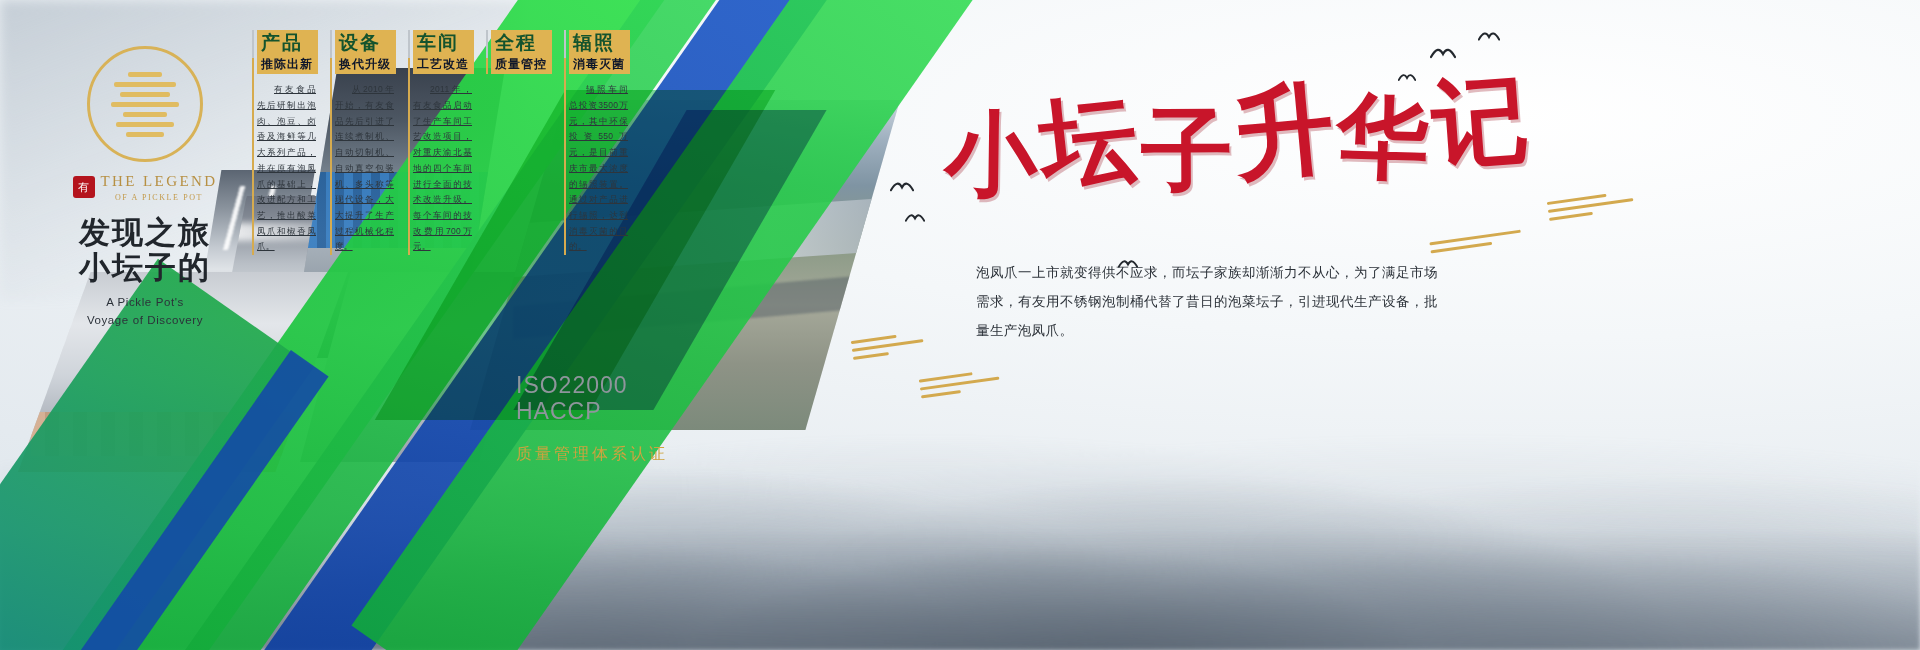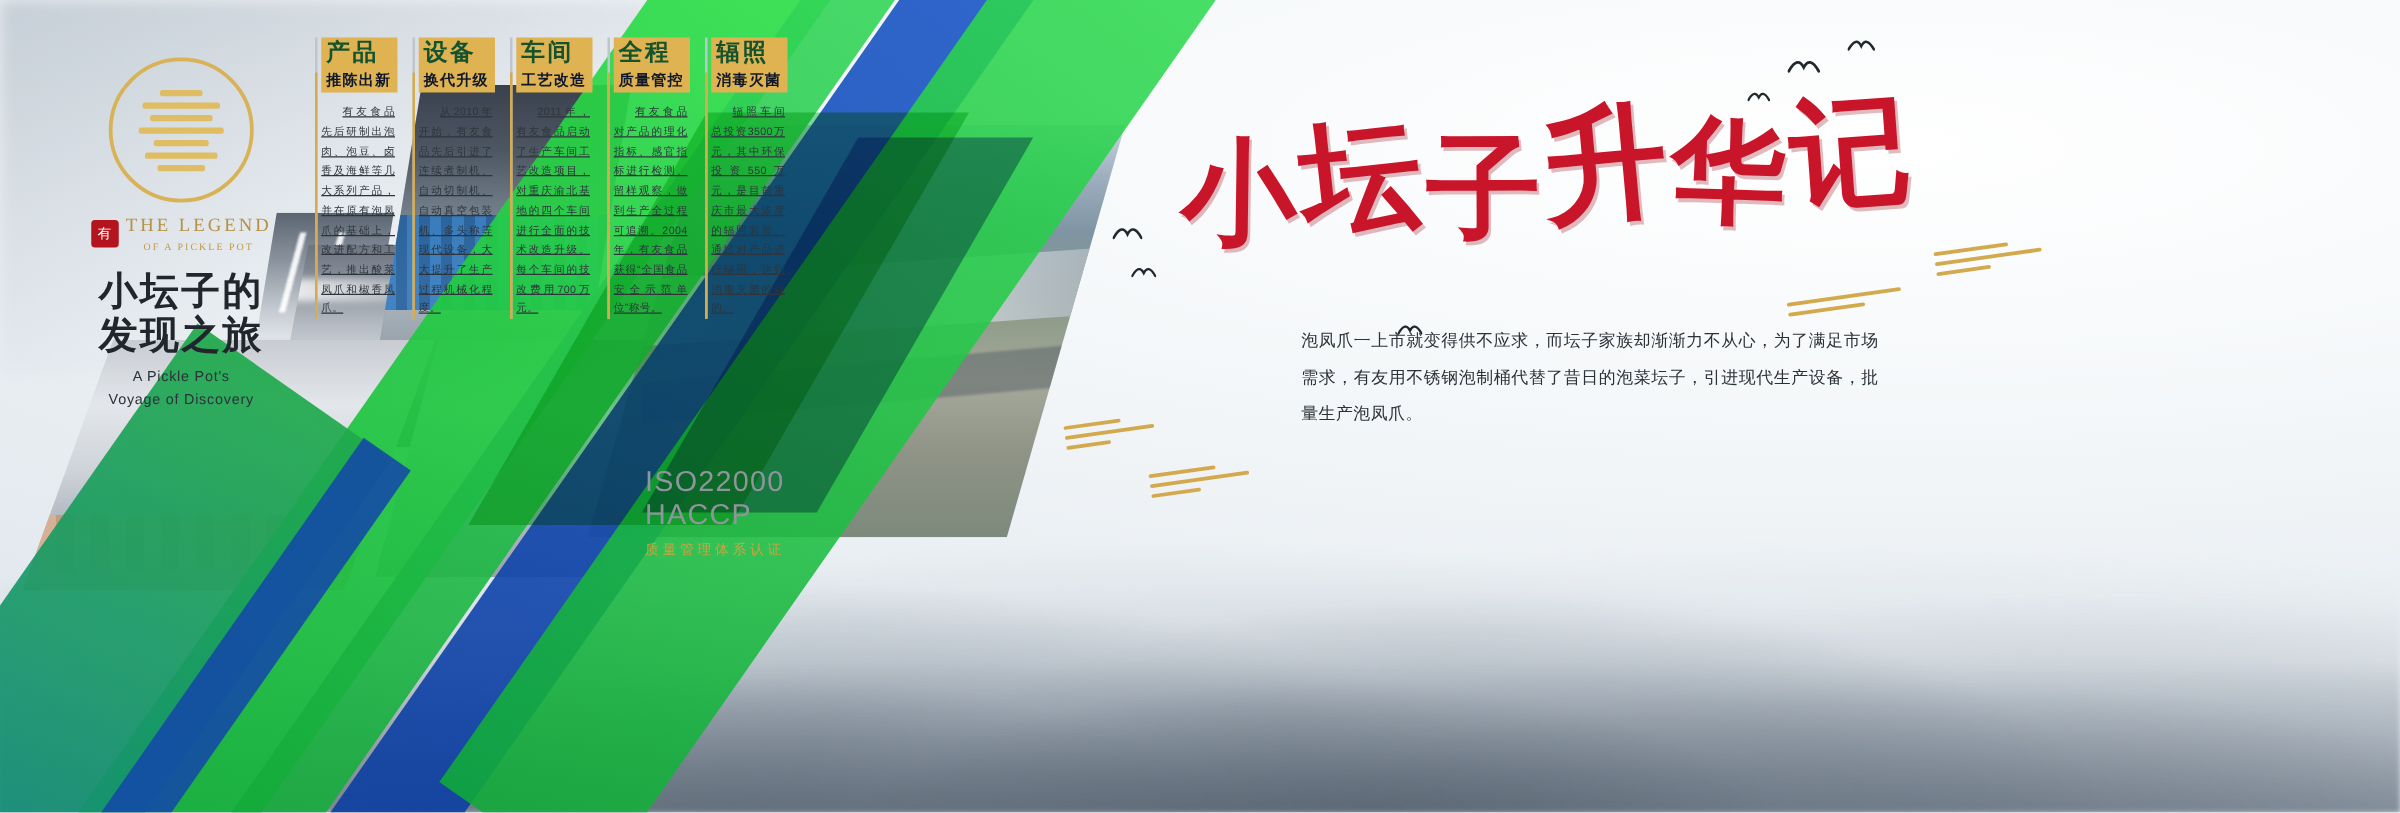--- a/index.html
+++ b/index.html
@@ -196,40 +196,40 @@
   }
   .card-body{
     margin-top:8px; font-size:8.5px; line-height:1.85; color:#2e353c;
     text-align:justify; text-indent:17px; padding-right:2px; letter-spacing:.3px;text-decoration:underline;
   }
 
   
   .iso{ position:absolute; left:516px; top:372px; z-index:7; }
   .iso-l1{ font-size:23px; color:#8f959c; letter-spacing:1px; line-height:1.15; font-weight:400; }
   .iso-l2{ font-size:23px; color:#8f959c; letter-spacing:1px; line-height:1.15; font-weight:400; }
-  .iso-l3{ font-size:11px; color:#cfa33f; letter-spacing:3px; margin-top:7px; }
+  .iso-l3{ font-size:16px; color:#cfa33f; letter-spacing:3px; margin-top:19px; }
 
   
   .calli{
     position:absolute; left:945px; top:78px; width:560px; height:130px;
     color:#c8152a; font-family:"Liberation Serif", serif; font-weight:700;
     font-size:92px; letter-spacing:6px; white-space:nowrap;
     text-shadow: 2px 3px 0 rgba(150,10,25,.28);
     transform: rotate(-2.2deg);
   }
   .calli span{ display:inline-block; }
   .calli span:nth-child(1){ transform: rotate(3deg) translateY(6px); }
   .calli span:nth-child(2){ transform: rotate(-4deg) translateY(-4px) scale(1.05); }
   .calli span:nth-child(3){ transform: rotate(2deg) translateY(10px); }
   .calli span:nth-child(4){ transform: rotate(-3deg) translateY(-6px) scale(1.08); }
   .calli span:nth-child(5){ transform: rotate(4deg) translateY(4px); }
   .calli span:nth-child(6){ transform: rotate(-2deg) translateY(-8px) scale(1.04); }
 
   .body-copy{
-    position:absolute; left:1041px; top:258px; width:462px;
+    position:absolute; left:976px; top:258px; width:462px;
     font-size:13.5px; line-height:2.15; color:#2b3138; letter-spacing:.4px; text-align:justify;
   }
 
   
   .cloud{ position:absolute; pointer-events:none; }
   .cloud i{ display:block; height:3px; background:#d3a94e; border-radius:2px; margin-bottom:5px; }
   .cloud-a{ left:1548px; top:196px; transform:rotate(-8deg); }
   .cloud-b{ left:1430px; top:236px; transform:rotate(-8deg); }
   .cloud-c{ left:852px; top:336px; transform:rotate(-8deg); }
   .cloud-d{ left:920px; top:374px; transform:rotate(-8deg); }
@@ -287,22 +287,22 @@
       <i class="lbar" style="width:38px;"></i>
     </div>
     <div class="legend-row">
       <span class="seal">有</span>
       <span>
         <span class="legend-main">THE LEGEND</span>
         <div class="legend-sub">OF A PICKLE POT</div>
       </span>
     </div>
     <div class="cn-title">
+      <div>发现之旅</div>
       <div>小坛子的</div>
-      <div>发现之旅</div>
     </div>
     <div class="en-title">
       <div>A Pickle Pot's</div>
       <div>Voyage of Discovery</div>
     </div>
   </div>
 
   <div class="cards">
     <div class="card" style="left:0px;">
       <div class="goldline"></div>
@@ -319,21 +319,20 @@
     <div class="card" style="left:156px;">
       <div class="goldline"></div>
       <div class="card-h1">车间</div>
       <div class="card-h2">工艺改造</div>
       <div class="card-body">2011年，有友食品启动了生产车间工艺改造项目，对重庆渝北基地的四个车间进行全面的技术改造升级。每个车间的技改费用700万元。</div>
     </div>
     <div class="card" style="left:234px;">
       <div class="goldline"></div>
       <div class="card-h1">全程</div>
       <div class="card-h2">质量管控</div>
-      <div class="card-body">有友食品对产品的理化指标、感官指标进行检测、留样观察，做到生产全过程可追溯。2004年，有友食品获得“全国食品安全示范单位”称号。</div>
     </div>
     <div class="card" style="left:312px;">
       <div class="goldline"></div>
       <div class="card-h1">辐照</div>
       <div class="card-h2">消毒灭菌</div>
       <div class="card-body">辐照车间总投资3500万元，其中环保投资550万元，是目前重庆市最大浓度的辐照装置。通过对产品进行辐照，达到消毒灭菌的目的。</div>
     </div>
   </div>
 
   <div class="iso">

